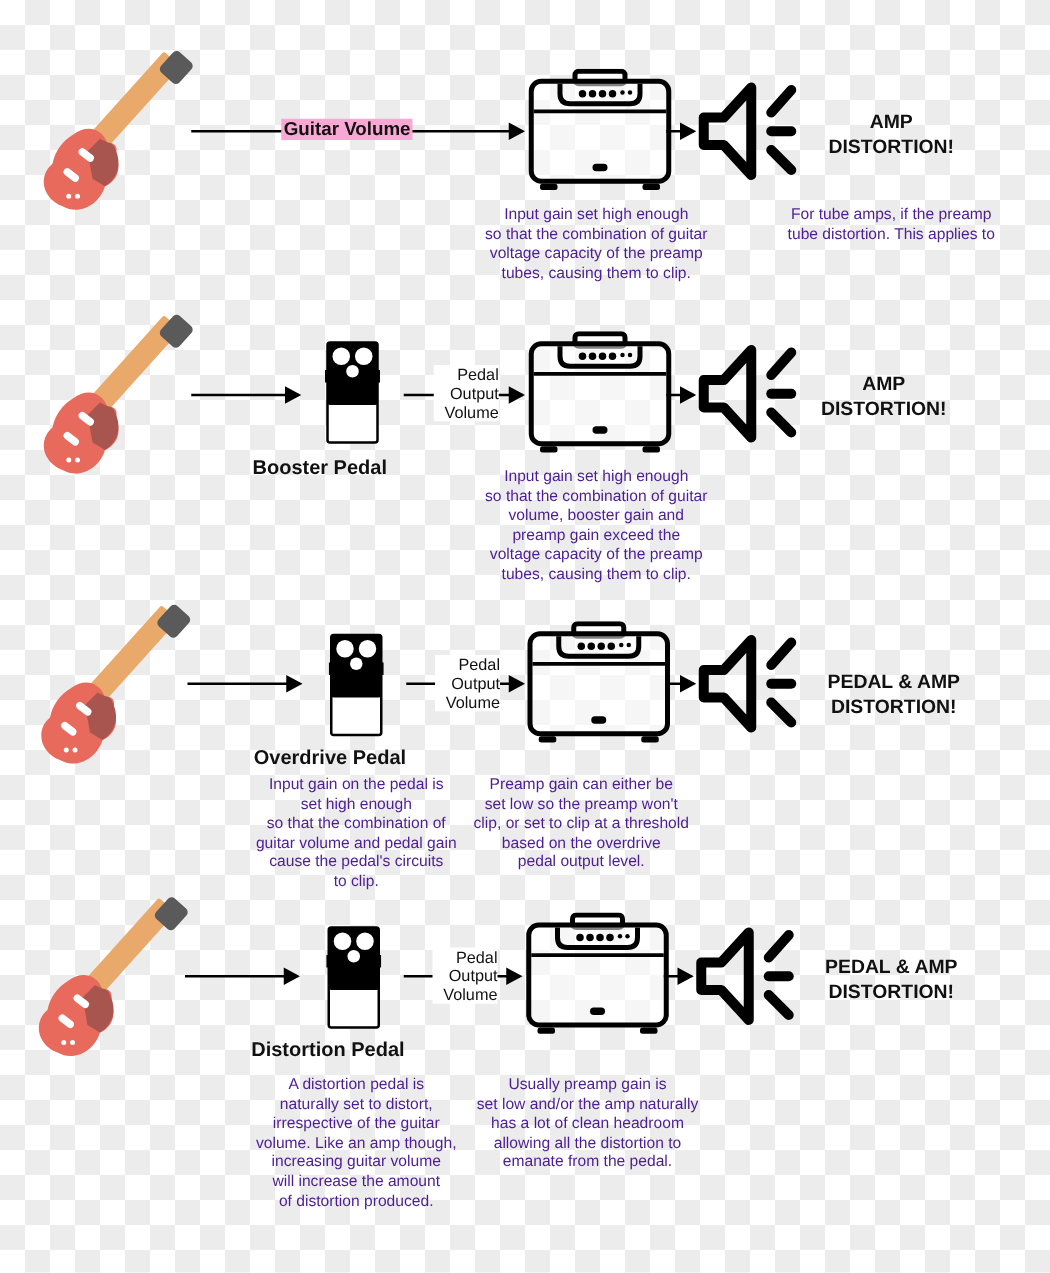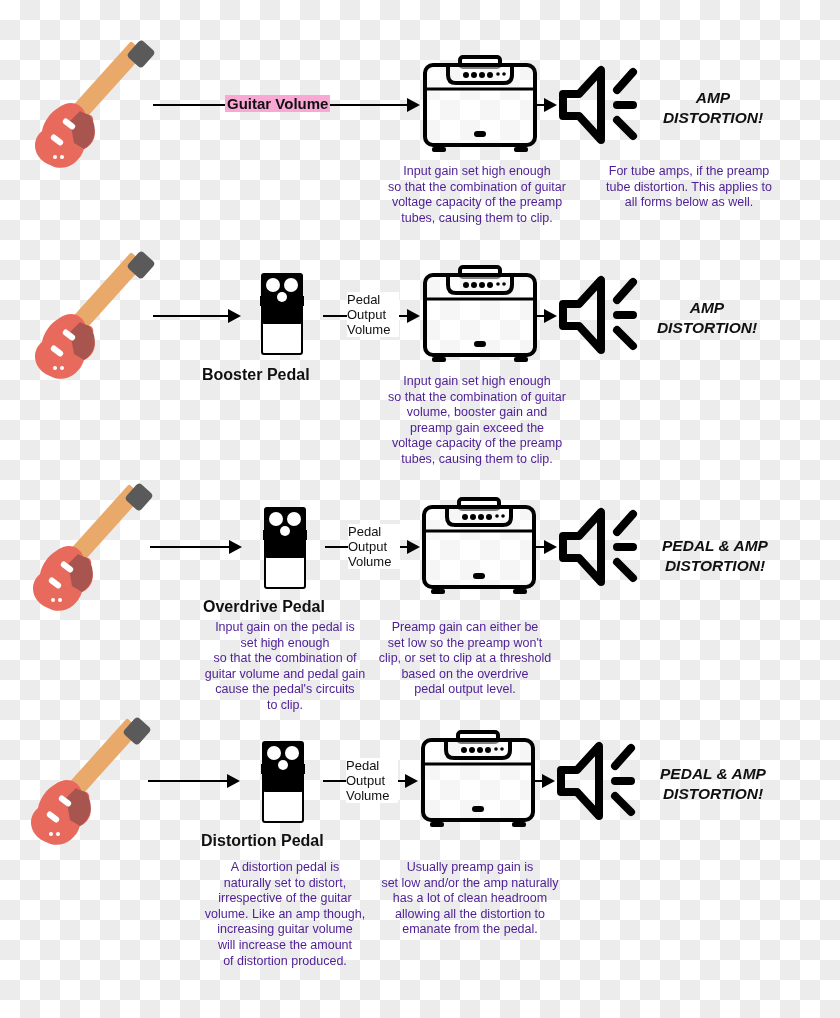--- a/index.html
+++ b/index.html
@@ -11,24 +11,24 @@
       linear-gradient(45deg,#ececec 25%,transparent 25%,transparent 75%,#ececec 75%),
       linear-gradient(45deg,#ececec 25%,transparent 25%,transparent 75%,#ececec 75%);
     background-size:40px 40px;
     background-position:0 0,20px 20px;
   }
   .abs{position:absolute;}
   .guitar{width:140px;height:140px;}
   .arrow{position:absolute;height:2px;background:#000;}
   .arrow::after{content:"";position:absolute;right:-2px;top:-6px;border-left:13px solid #000;border-top:7px solid transparent;border-bottom:7px solid transparent;}
   .lbl-guitar{position:absolute;font-weight:bold;font-size:15px;background:#f9a8d4;padding:0 2px;}
-  .pedal-out{position:absolute;font-size:13px;text-align:left;line-height:15px;background:#fff;width:52px;}
+  .pedal-out{position:absolute;font-size:13px;text-align:right;line-height:15px;background:#fff;width:52px;}
   .amp{width:116px;height:100px;}
   .spk{width:86px;height:86px;}
-  .result{position:absolute;font-weight:bold;font-size:15.5px;text-align:center;line-height:20px;width:170px;font-style:italic;}
+  .result{position:absolute;font-weight:bold;font-size:15.5px;text-align:center;line-height:20px;width:170px;}
   .desc{position:absolute;font-size:12.5px;text-align:center;line-height:15.6px;color:#4c1d95;}
   .pedal-name{position:absolute;font-weight:bold;font-size:16px;width:160px;}
   .pedal{width:44px;height:84px;}
 </style>
 </head>
 <body>
 
 <svg width="0" height="0" style="position:absolute">
   <defs>
     <symbol id="guitar" viewBox="0 0 140 140">
@@ -88,24 +88,23 @@
 <div class="result" style="left:628px;top:88px">
   <div>AMP</div>
     <div>DISTORTION!</div>
 </div>
 <div class="desc" style="left:362px;top:164px;width:230px">
   <div>Input gain set high enough</div>
     <div>so that the combination of guitar</div>
     <div>voltage capacity of the preamp</div>
     <div>tubes, causing them to clip.</div>
 </div>
-<div class="desc" style="left:574px;top:164px;width:230px">
+<div class="desc" style="left:598px;top:164px;width:230px">
   <div>For tube amps, if the preamp</div>
     <div>tube distortion. This applies to</div>
-    <div>all forms below as well.</div>
 </div>
 
 <svg class="abs guitar" style="left:20px;top:246px">
     <use href="#guitar"></use>
   </svg>
 <div class="arrow" style="left:153px;top:315px;width:86px"></div>
 <svg class="abs pedal" style="left:260px;top:272px">
     <use href="#pedal"></use>
   </svg>
 <div class="pedal-name" style="left:202px;top:366px">Booster Pedal</div>

